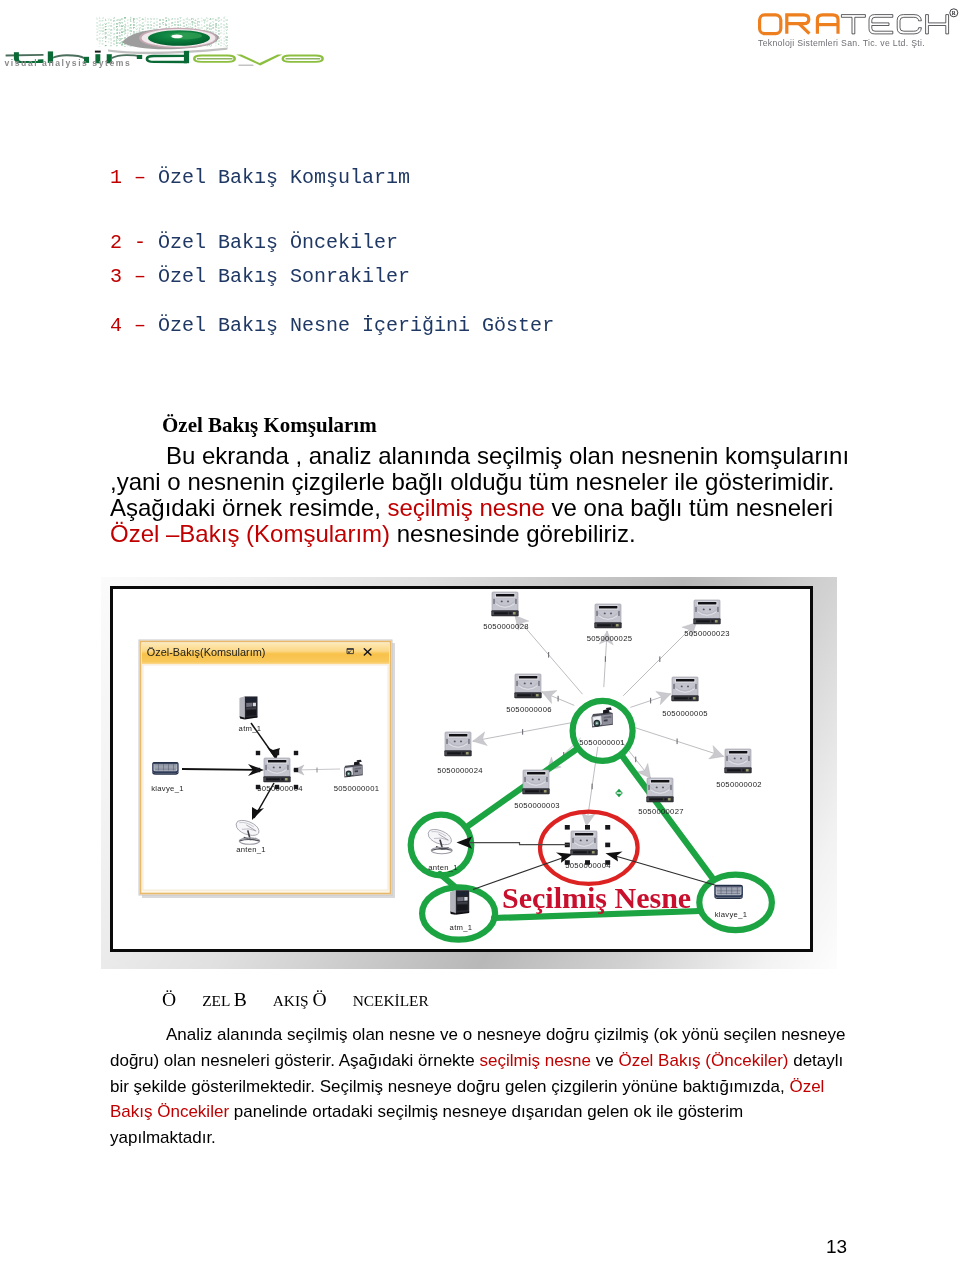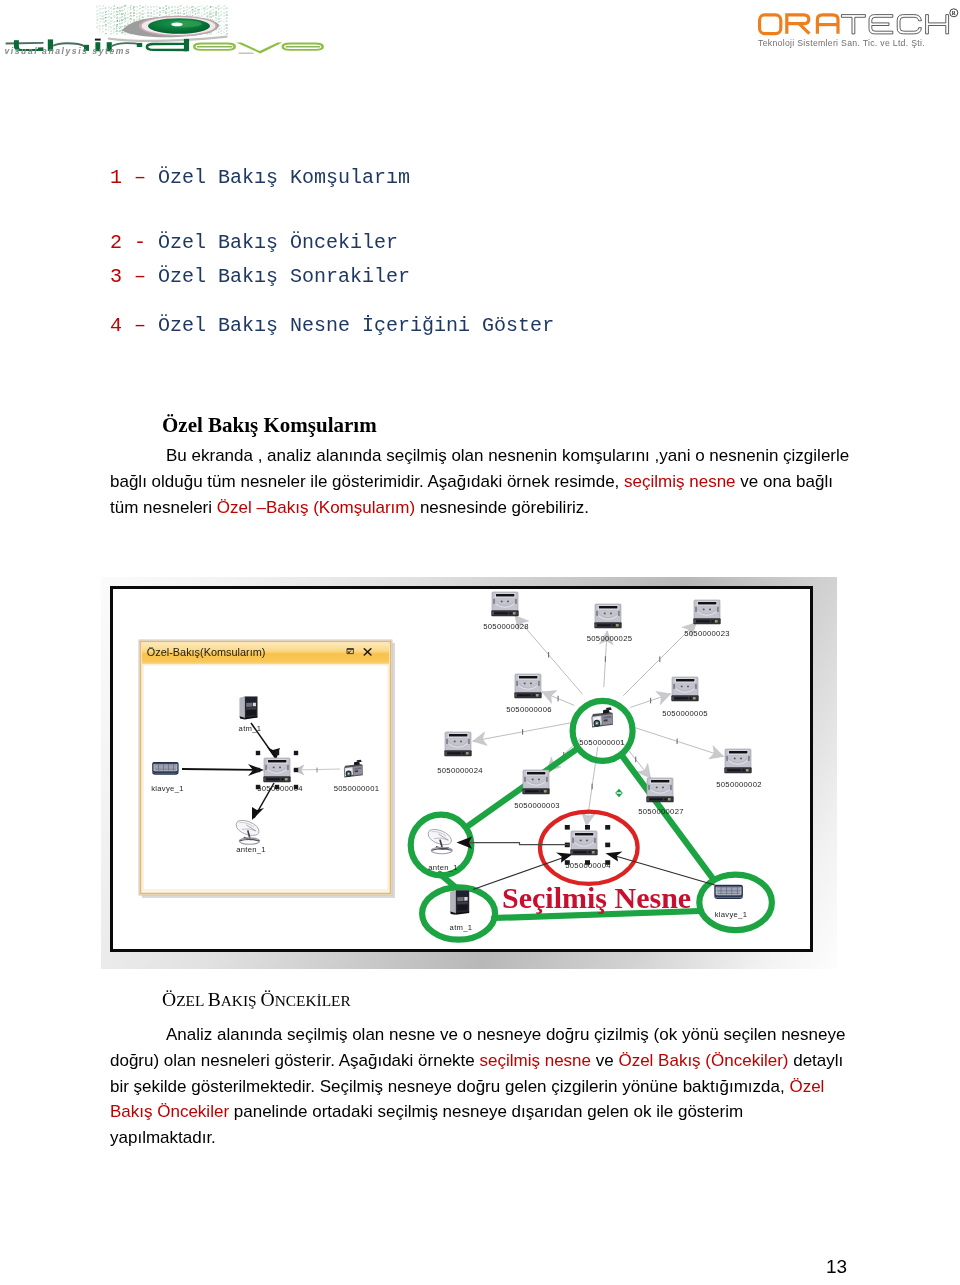--- a/index.html
+++ b/index.html
@@ -1,57 +1,57 @@
 <!DOCTYPE html>
 <html><head>
 <meta charset="utf-8">
 <style>
   html,body{margin:0;padding:0;}
   body{width:960px;height:1285px;background:#ffffff;overflow:hidden;position:relative;
        font-family:"Liberation Serif",serif;-webkit-font-smoothing:antialiased;}
   .page{position:absolute;inset:0;}
 
   
-  #left-logo{position:absolute;left:0;top:4px;width:340px;height:66px;font-style:italic;}
+  #left-logo{position:absolute;left:0;top:16px;width:340px;height:66px;}
   #tagline{font-family:"Liberation Sans",sans-serif;font-size:8.6px;fill:#8a8a8a;letter-spacing:1.55px;font-weight:bold;}
   #right-logo{position:absolute;left:750px;top:0px;width:210px;height:50px;}
   #ora-tagline{font-family:"Liberation Sans",sans-serif;font-size:8.7px;fill:#6e6e74;letter-spacing:0.30px;}
 
   
   .toc-line{position:absolute;left:110px;white-space:nowrap;font-family:Liberation Mono, monospace;
             font-size:20px;color:#1F3864;}
   .toc-line .num{color:#C00000;}
   .toc-line .sep{color:#C00000;}
   #sec1-title{position:absolute;left:162px;top:413px;font-family:"Liberation Serif",serif;
               font-weight:bold;font-size:21px;color:#000;white-space:nowrap;}
   #sec1-para{position:absolute;left:110px;top:443px;width:742px;font-family:"Liberation Sans",sans-serif;
-             font-size:17px;line-height:26px;color:#000;text-indent:56px;}
+             font-size:24px;line-height:26px;color:#000;text-indent:56px;}
   .red{color:#C00000;}
 
   
   #pic-frame{position:absolute;left:101px;top:577px;width:736px;height:392px;}
   #pic-shadow{position:absolute;left:0;top:0;width:736px;height:392px;
      background:linear-gradient(118deg,#fbfbfb 0%,#f2f2f2 14%,#e0e0e0 34%,#c6c6c6 52%,#b8b8b8 62%,#d2d2d2 78%,#f2f2f2 92%,#fdfdfd 100%);}
   #pic-inner{position:absolute;left:9px;top:9px;width:703px;height:366px;background:#fff;
      border:3px solid #0a0a0a;box-sizing:border-box;overflow:hidden;}
   #pic-svg{position:absolute;left:0;top:0;}
   #pic-svg .nlbl{font-family:"Liberation Sans",sans-serif;font-size:7.7px;fill:#1d1d1d;letter-spacing:0.28px;}
   #panel-title{font-family:"Liberation Sans",sans-serif;font-size:10.9px;fill:#20201c;}
   #sel-label{font-family:"Liberation Serif",serif;font-size:30px;font-weight:bold;fill:#C8102E;}
 
   
   #sec2-title{position:absolute;left:162px;top:989px;font-family:"Liberation Serif",serif;
               font-size:19px;color:#000;white-space:nowrap;}
   #sec2-para{position:absolute;left:110px;top:1022px;width:742px;font-family:"Liberation Sans",sans-serif;
              font-size:17px;line-height:25.8px;color:#000;text-indent:56px;}
 
   #page-no{position:absolute;left:826px;top:1236px;font-family:"Liberation Sans",sans-serif;
-           font-size:19px;color:#000;margin-top:20px;}
+           font-size:19px;color:#000;}
   #sec2-title .cap{font-size:19.6px;}
-  #sec2-title .sm{font-size:15.4px;}
+  #sec2-title .sm{font-size:15.4px;margin-left:26px;}
 </style>
 </head>
 <body>
 
 <div class="page">
 
   <div id="left-logo"><svg width="340" height="66" viewBox="0 0 340 66" xmlns="http://www.w3.org/2000/svg">
   <defs>
     <clipPath id="matclip">
             <rect x="95" y="0" width="133" height="30.5"></rect>

